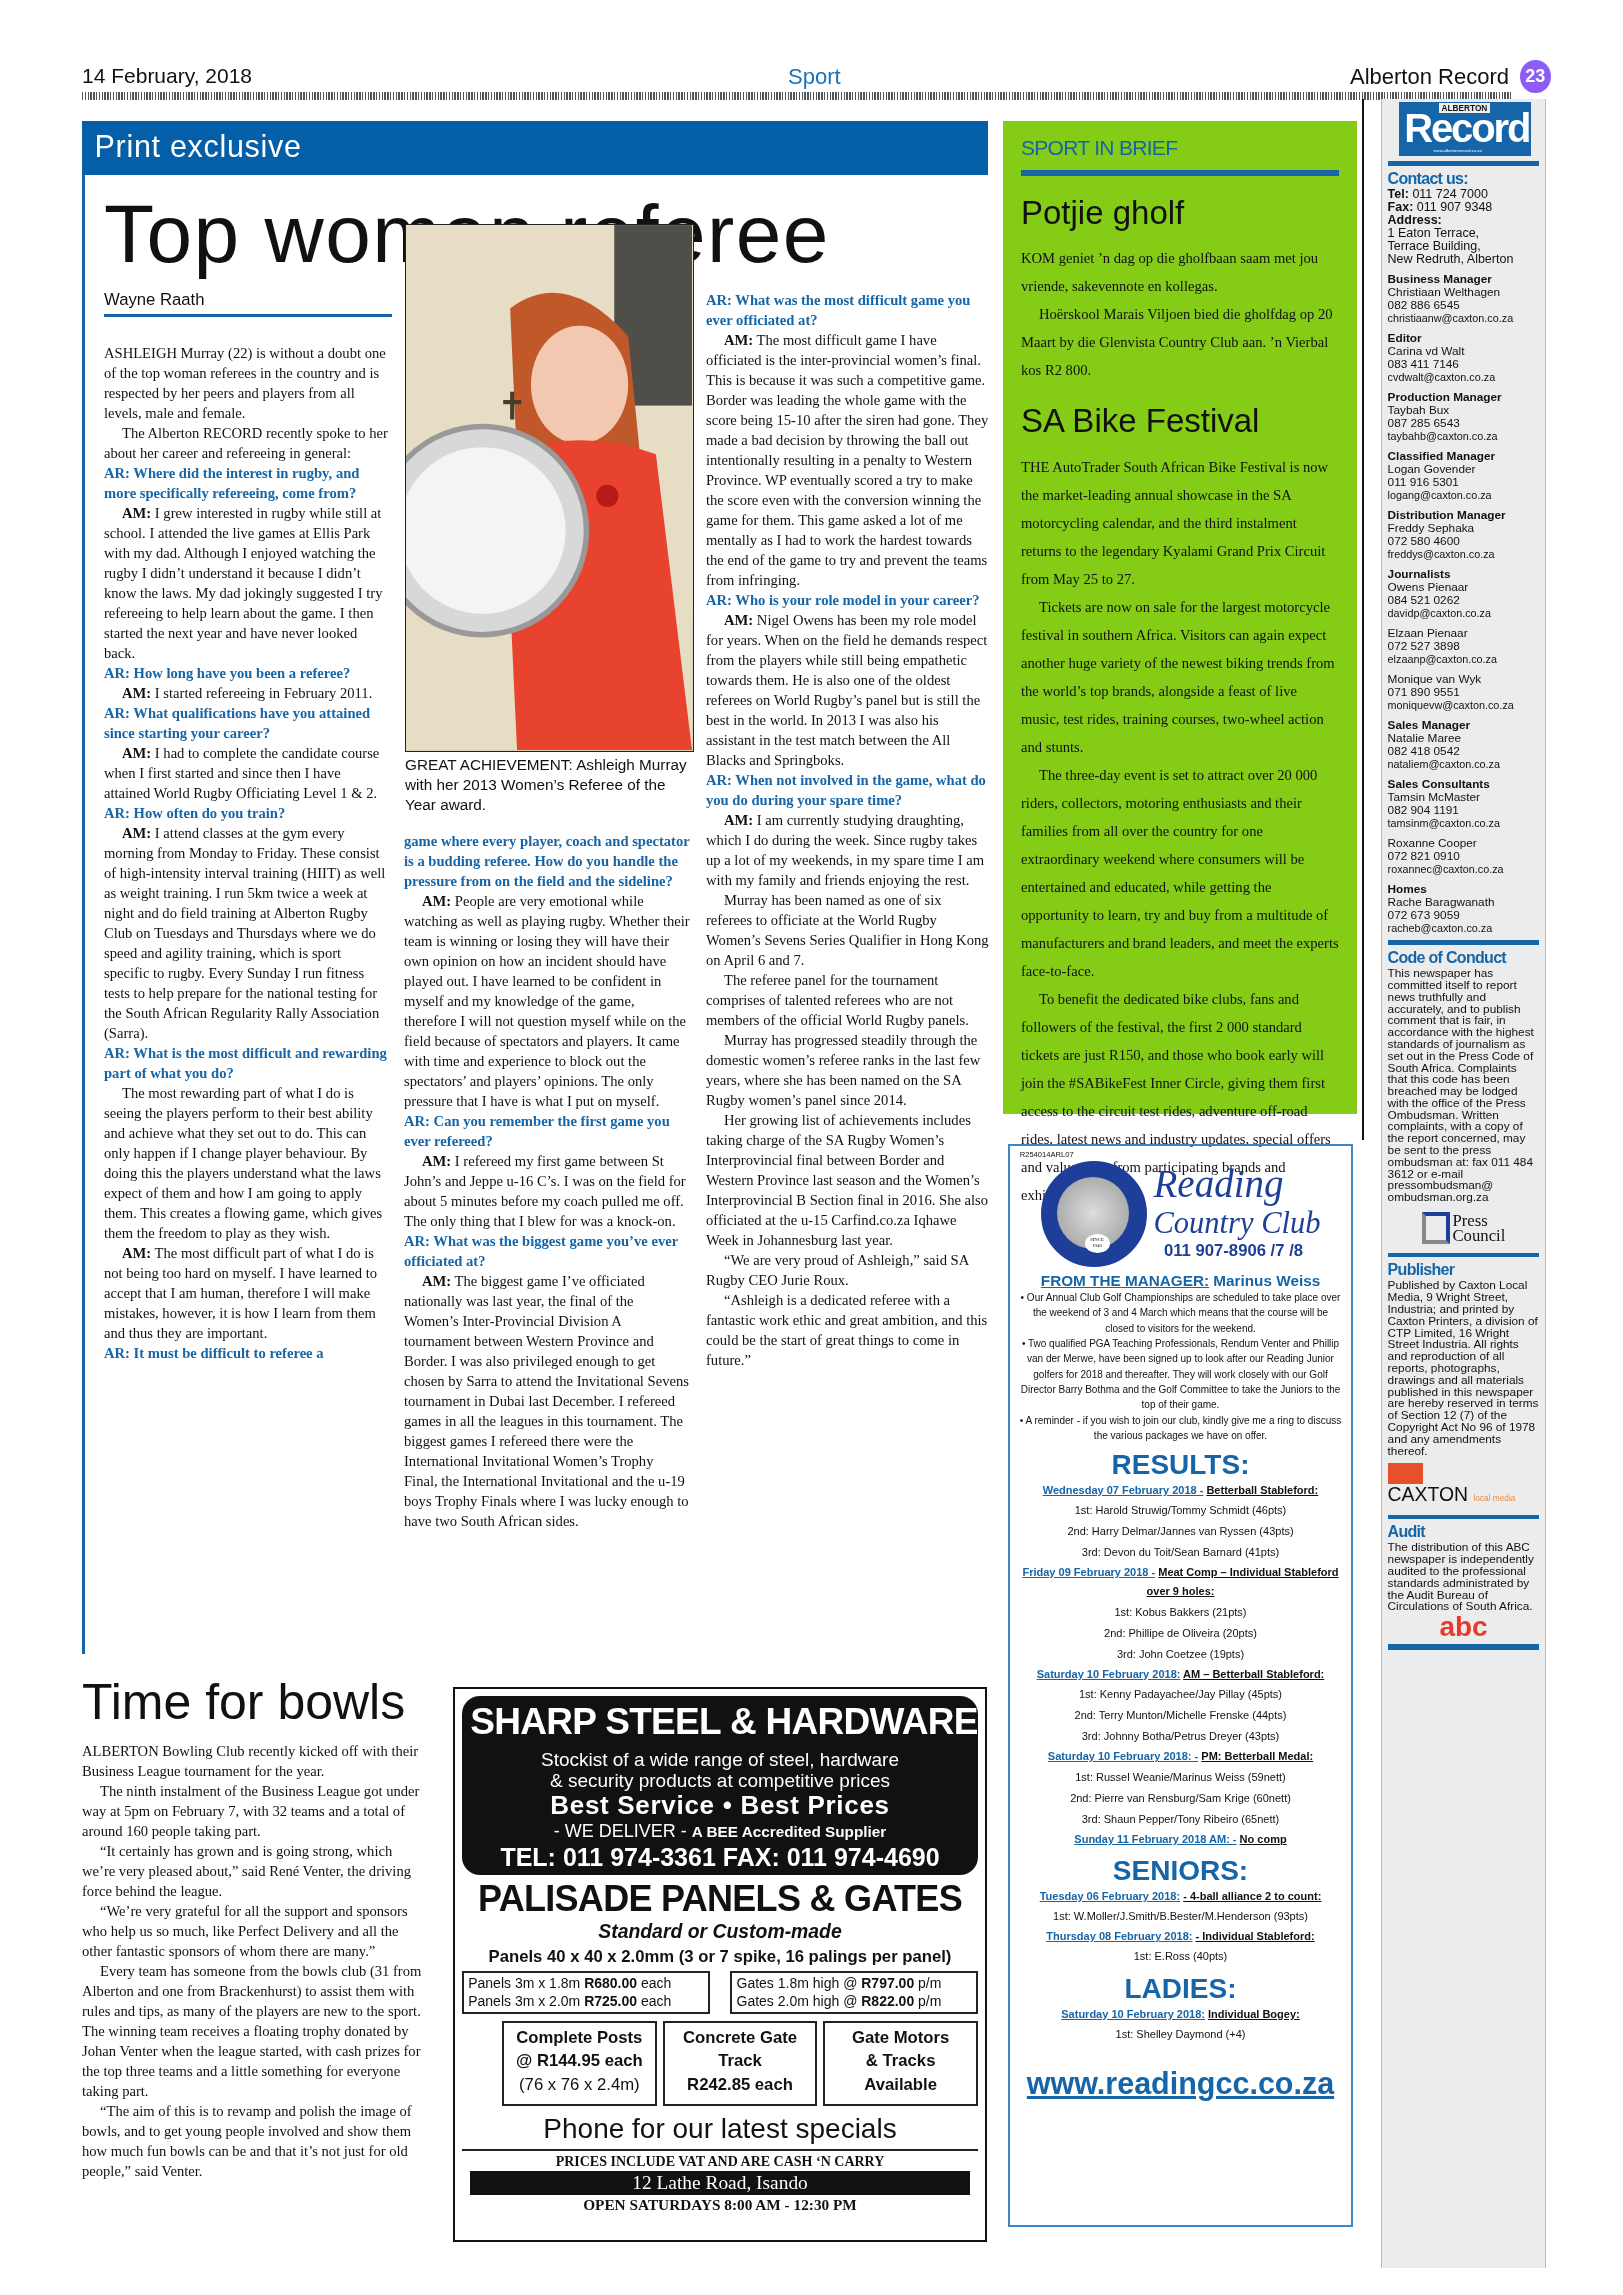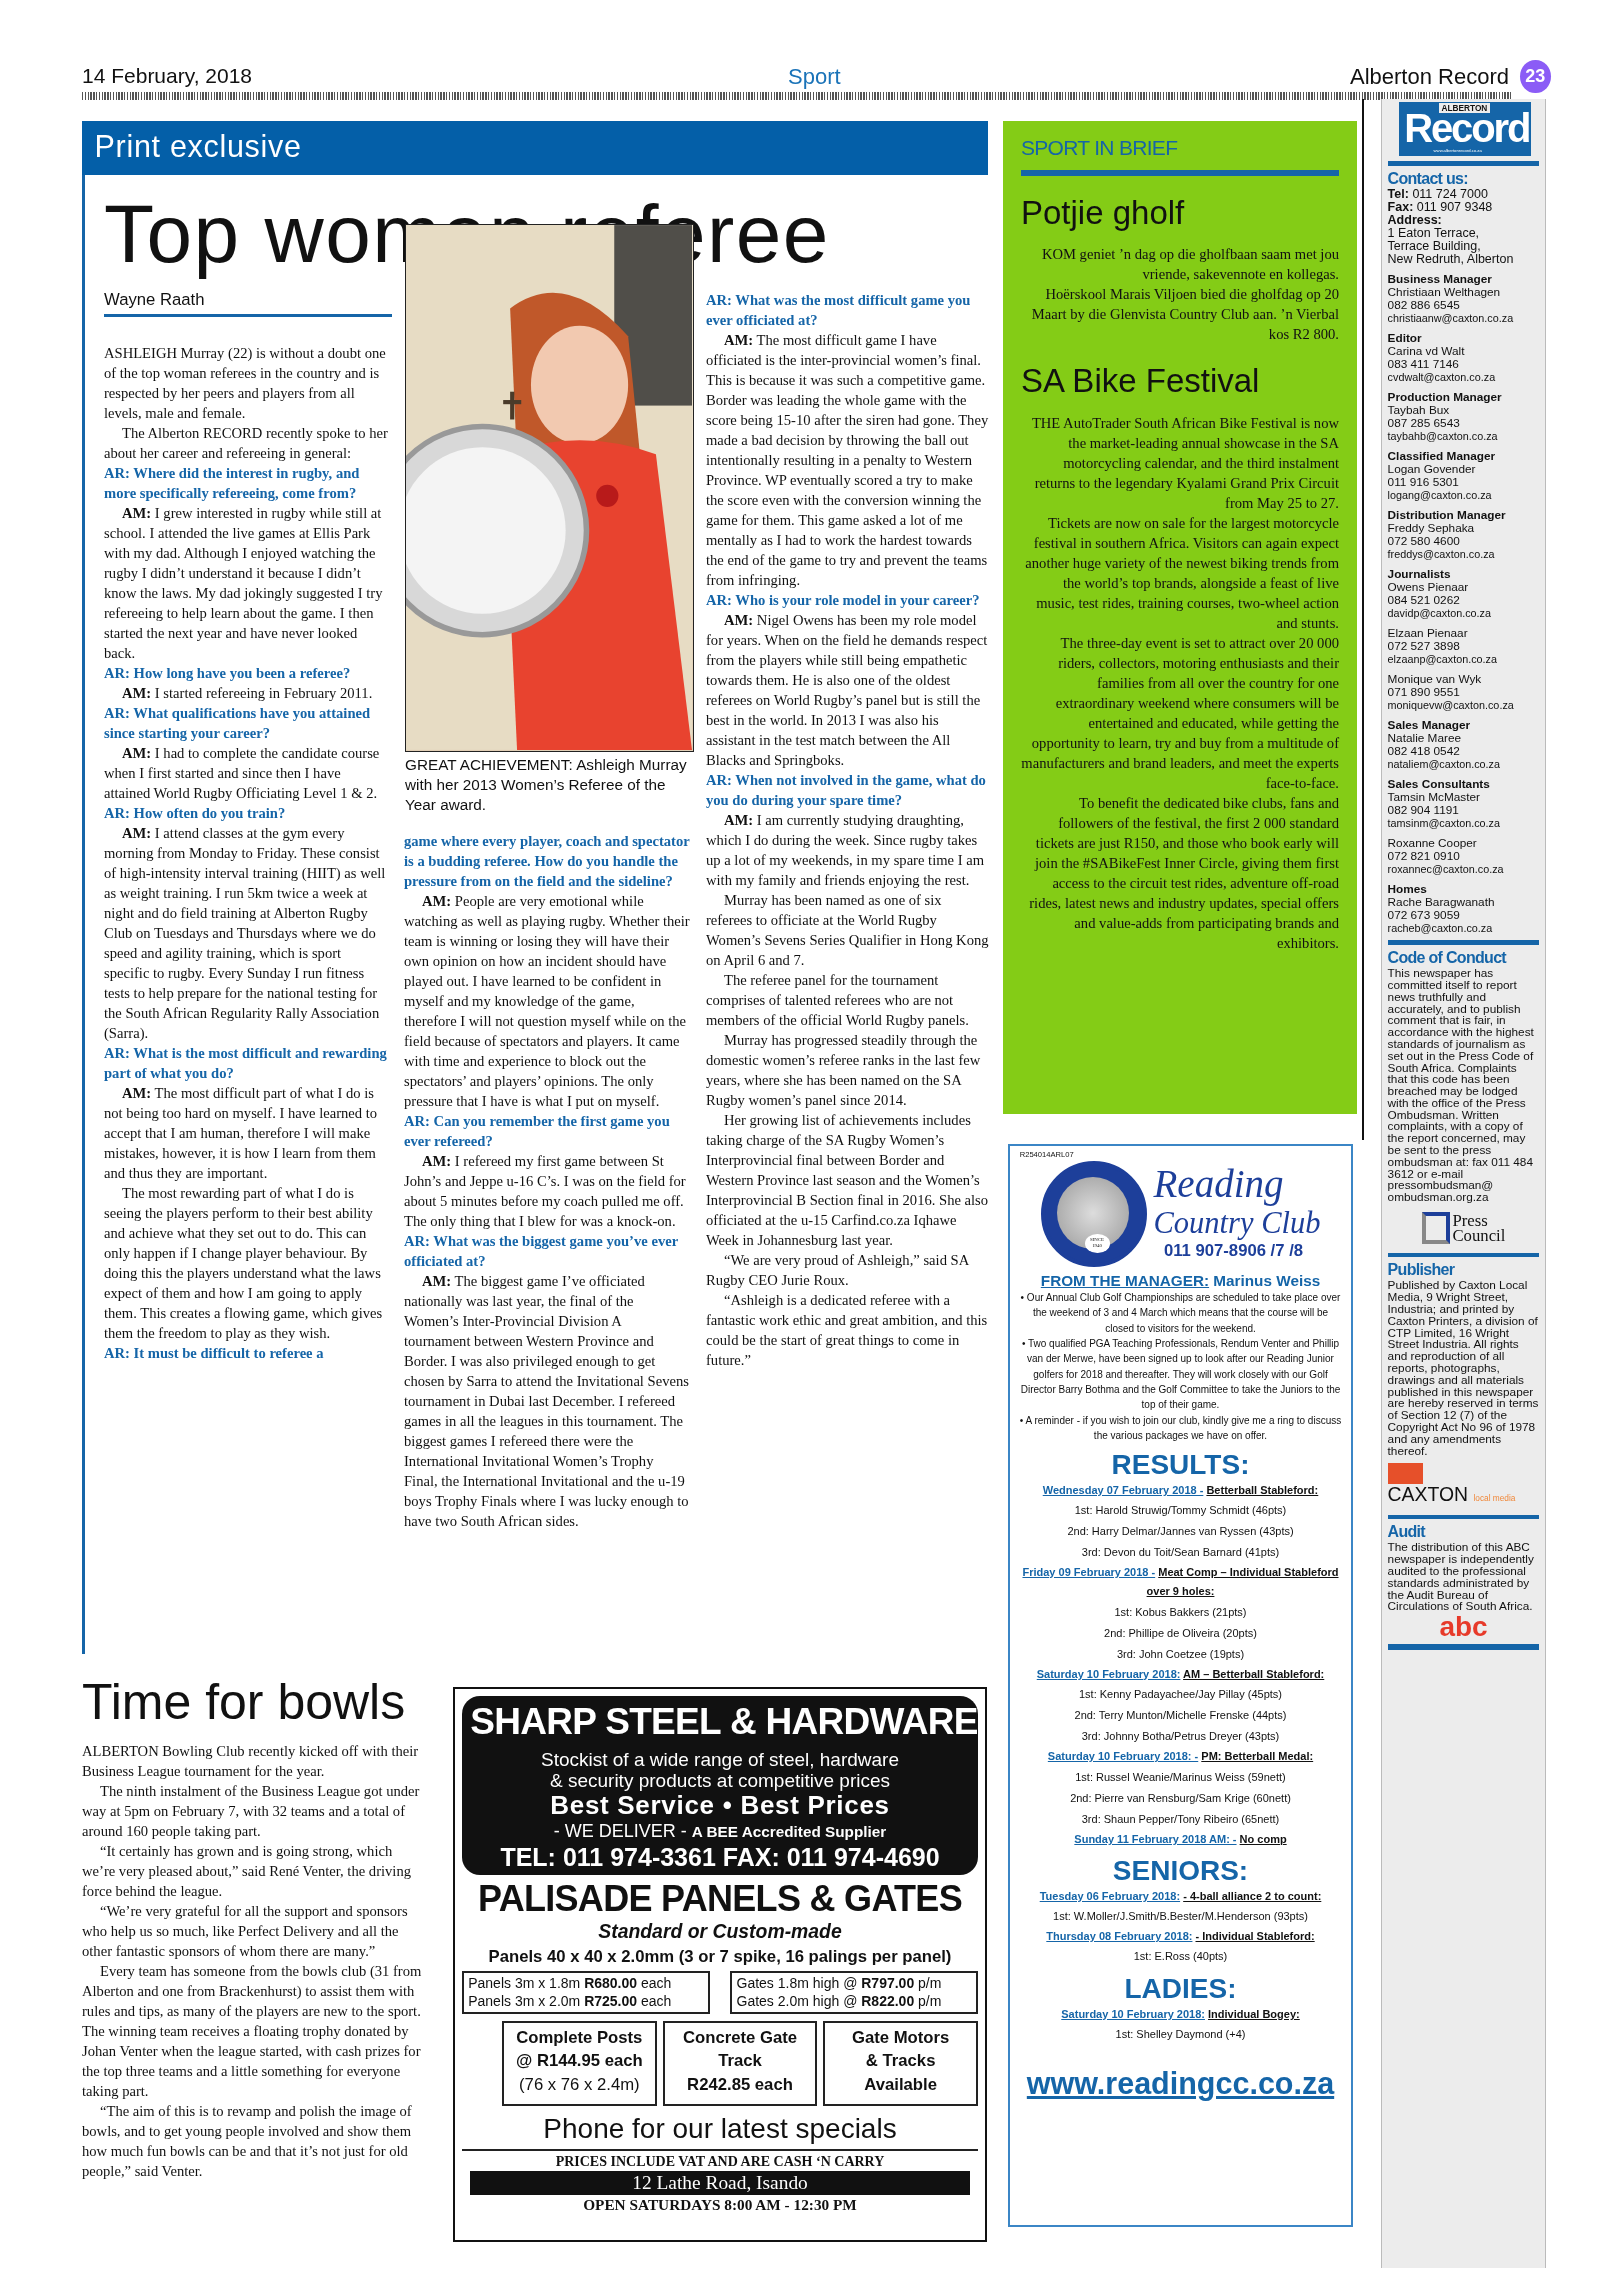--- a/index.html
+++ b/index.html
@@ -59,21 +59,21 @@
   .specials { text-align: center; font-size: 28px; font-family: "Liberation Sans", sans-serif; margin-top: 7px; padding-bottom: 4.2px; border-bottom: 2.1px solid #222; }
   .vat { text-align: center; font-size: 14px; font-weight: bold; margin-top: 2.8px; }
   .addr { background: #111; color: #fff; text-align: center; font-size: 19.4px; margin: 1.4px 8.3px; line-height: 23.6px; }
   .open { text-align: center; font-size: 15.3px; font-weight: bold; }
 
   
   .brief { left: 1003px; top: 121px; width: 354px; height: 993px; background: #84cc16; padding: 0 18px; }
   .brief-label { font-family: "Liberation Sans", sans-serif; color: #1565a8; font-size: 21px; margin-top: 15.3px; letter-spacing: -0.7px; }
   .brief-rule { height: 5.6px; background: #1565a8; margin-top: 9.7px; }
   .brief h2 { font-family: "Liberation Sans", sans-serif; font-weight: normal; font-size: 33px; margin-top: 18px; margin-bottom: 12.5px; }
-  .brief .body { font-size: 14.6px; line-height: 20px; text-align: right; }
+  .brief .body { font-size: 14.6px; line-height: 28px; }
   .brief .body p { text-indent: 18px; }
   .brief .body p.noind { text-indent: 0; }
 
   
   .rcc { left: 1008px; top: 1144px; width: 345px; height: 1083px; border: 2.1px solid #3b86c6; padding: 4.2px 9.7px; text-align: center; font-family: "Liberation Sans", sans-serif; }
   .rcc-code { text-align: left; font-size: 7.6px; }
   .rcc-logo-row { display: flex; align-items: center; justify-content: center; margin-top: 1.4px; }
   .rcc-badge { width: 106px; height: 106px; border-radius: 50%; background: #1d3f9a; border: 4.2px solid #1d3f9a; position: relative; }
   .rcc-badge .inner { position: absolute; left: 12.5px; top: 12.5px; width: 72px; height: 72px; border-radius: 50%; background: radial-gradient(circle, #ddd, #999); }
   .rcc-badge .since { position: absolute; left: 40px; top: 69px; width: 25px; height: 19.4px; border-radius: 50%; background: #fff; font-size: 4.9px; font-family: "Liberation Serif", serif; line-height: 6.2px; padding-top: 3.5px; }
@@ -136,22 +136,22 @@
     <p>The Alberton RECORD recently spoke to her about her career and refereeing in general:</p>
     <p class="q">AR: Where did the interest in rugby, and more specifically refereeing, come from?</p>
     <p><span class="am">AM:</span><span> I grew interested in rugby while still at school. I attended the live games at Ellis Park with my dad. Although I enjoyed watching the rugby I didn’t understand it because I didn’t know the laws. My dad jokingly suggested I try refereeing to help learn about the game. I then started the next year and have never looked back.</span></p>
     <p class="q">AR: How long have you been a referee?</p>
     <p><span class="am">AM:</span><span> I started refereeing in February 2011.</span></p>
     <p class="q">AR: What qualifications have you attained since starting your career?</p>
     <p><span class="am">AM:</span><span> I had to complete the candidate course when I first started and since then I have attained World Rugby Officiating Level 1 &amp; 2.</span></p>
     <p class="q">AR: How often do you train?</p>
     <p><span class="am">AM:</span><span> I attend classes at the gym every morning from Monday to Friday. These consist of high-intensity interval training (HIIT) as well as weight training. I run 5km twice a week at night and do field training at Alberton Rugby Club on Tuesdays and Thursdays where we do speed and agility training, which is sport specific to rugby. Every Sunday I run fitness tests to help prepare for the national testing for the South African Regularity Rally Association (Sarra).</span></p>
     <p class="q">AR: What is the most difficult and rewarding part of what you do?</p>
+    <p>The most rewarding part of what I do is seeing the players perform to their best ability and achieve what they set out to do. This can only happen if I change player behaviour. By doing this the players understand what the laws expect of them and how I am going to apply them. This creates a flowing game, which gives them the freedom to play as they wish.</p>
     <p><span class="am">AM:</span><span> The most difficult part of what I do is not being too hard on myself. I have learned to accept that I am human, therefore I will make mistakes, however, it is how I learn from them and thus they are important.</span></p>
-    <p>The most rewarding part of what I do is seeing the players perform to their best ability and achieve what they set out to do. This can only happen if I change player behaviour. By doing this the players understand what the laws expect of them and how I am going to apply them. This creates a flowing game, which gives them the freedom to play as they wish.</p>
     <p class="q">AR: It must be difficult to referee a</p>
   </div>
 
 <div class="abs photo">
   <svg width="286" height="525" viewBox="0 0 412 756">
     <rect x="0" y="0" width="412" height="756" fill="#e7dcc4"></rect>
     <rect x="300" y="0" width="112" height="260" fill="#2a2a2a" opacity="0.8"></rect>
     <path d="M150 120 Q230 60 320 160 L360 560 L170 560 Z" fill="#c0582a"></path>
     <ellipse cx="250" cy="230" rx="70" ry="85" fill="#f2c9b0"></ellipse>
     <path d="M140 330 Q250 290 360 330 L412 756 L160 756 Z" fill="#e8432f"></path>

